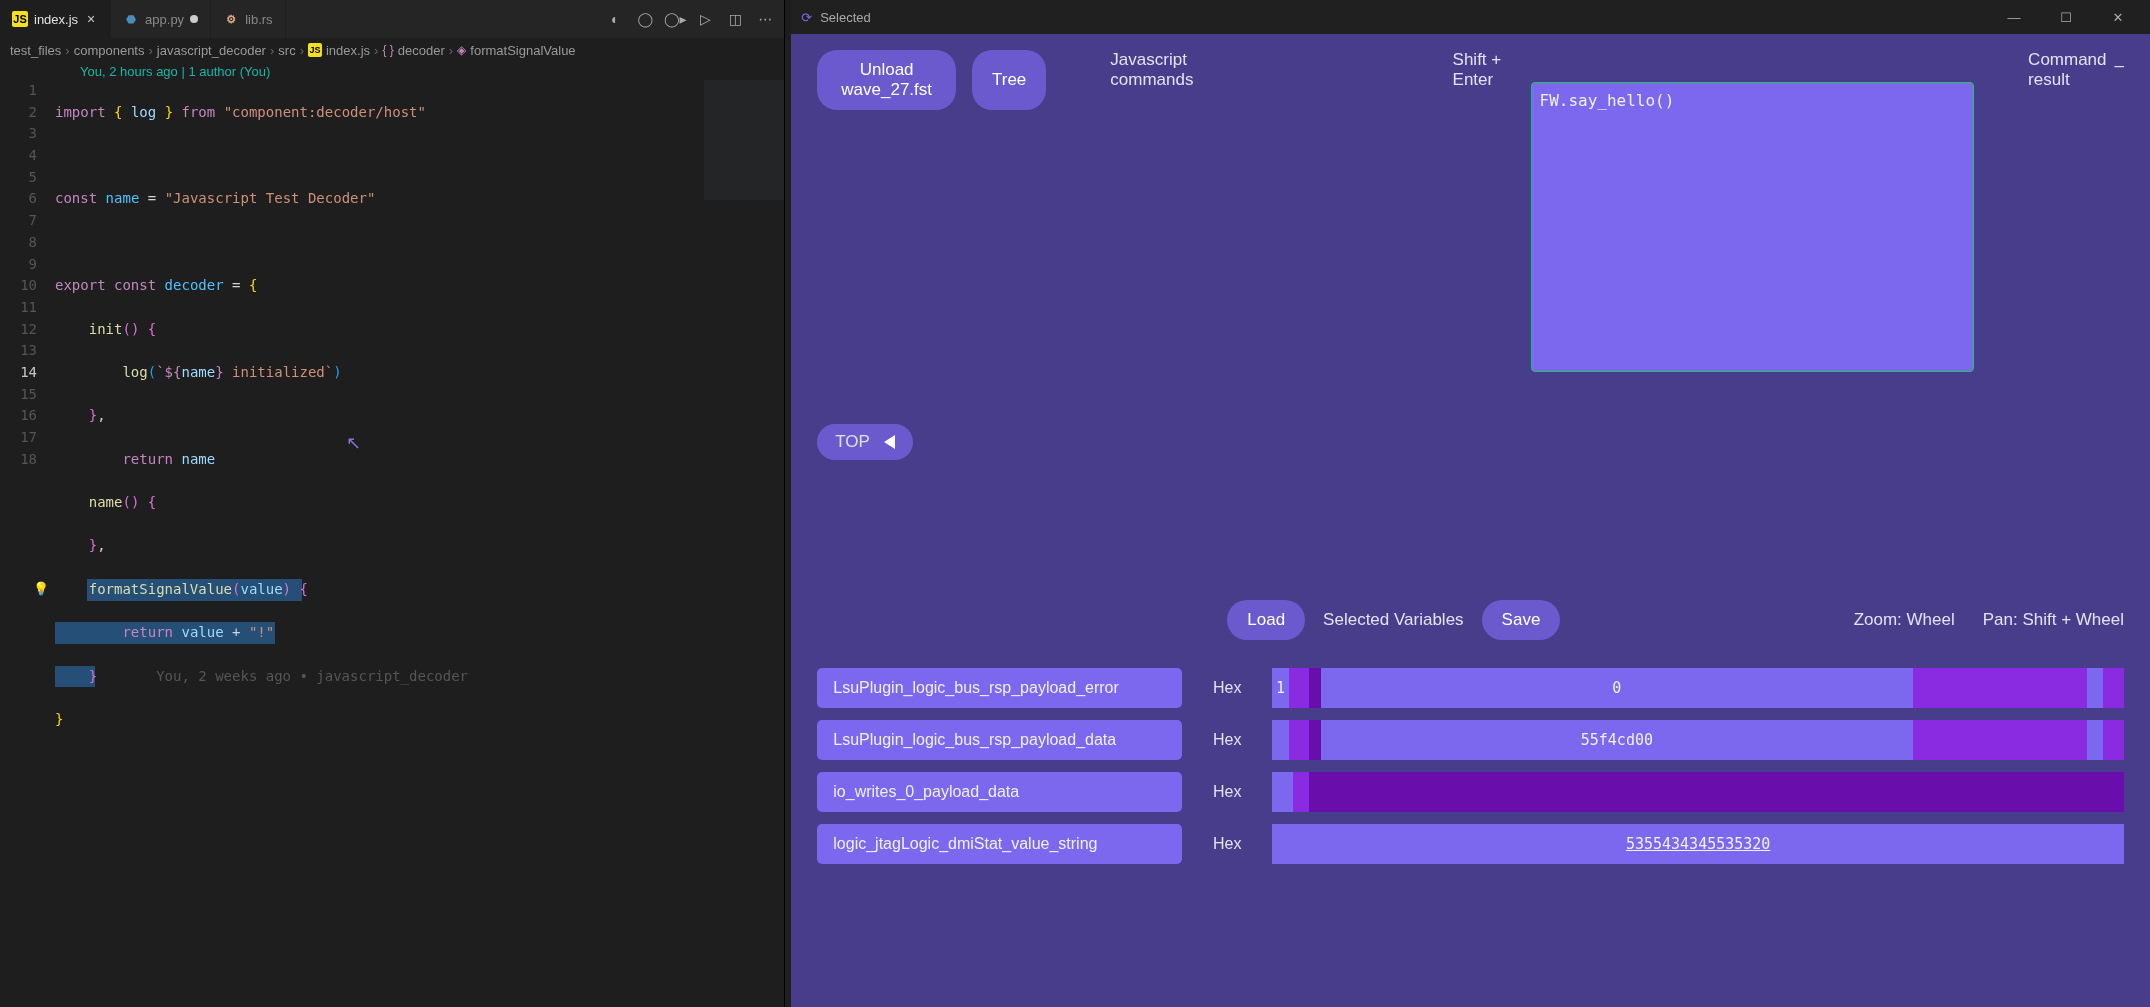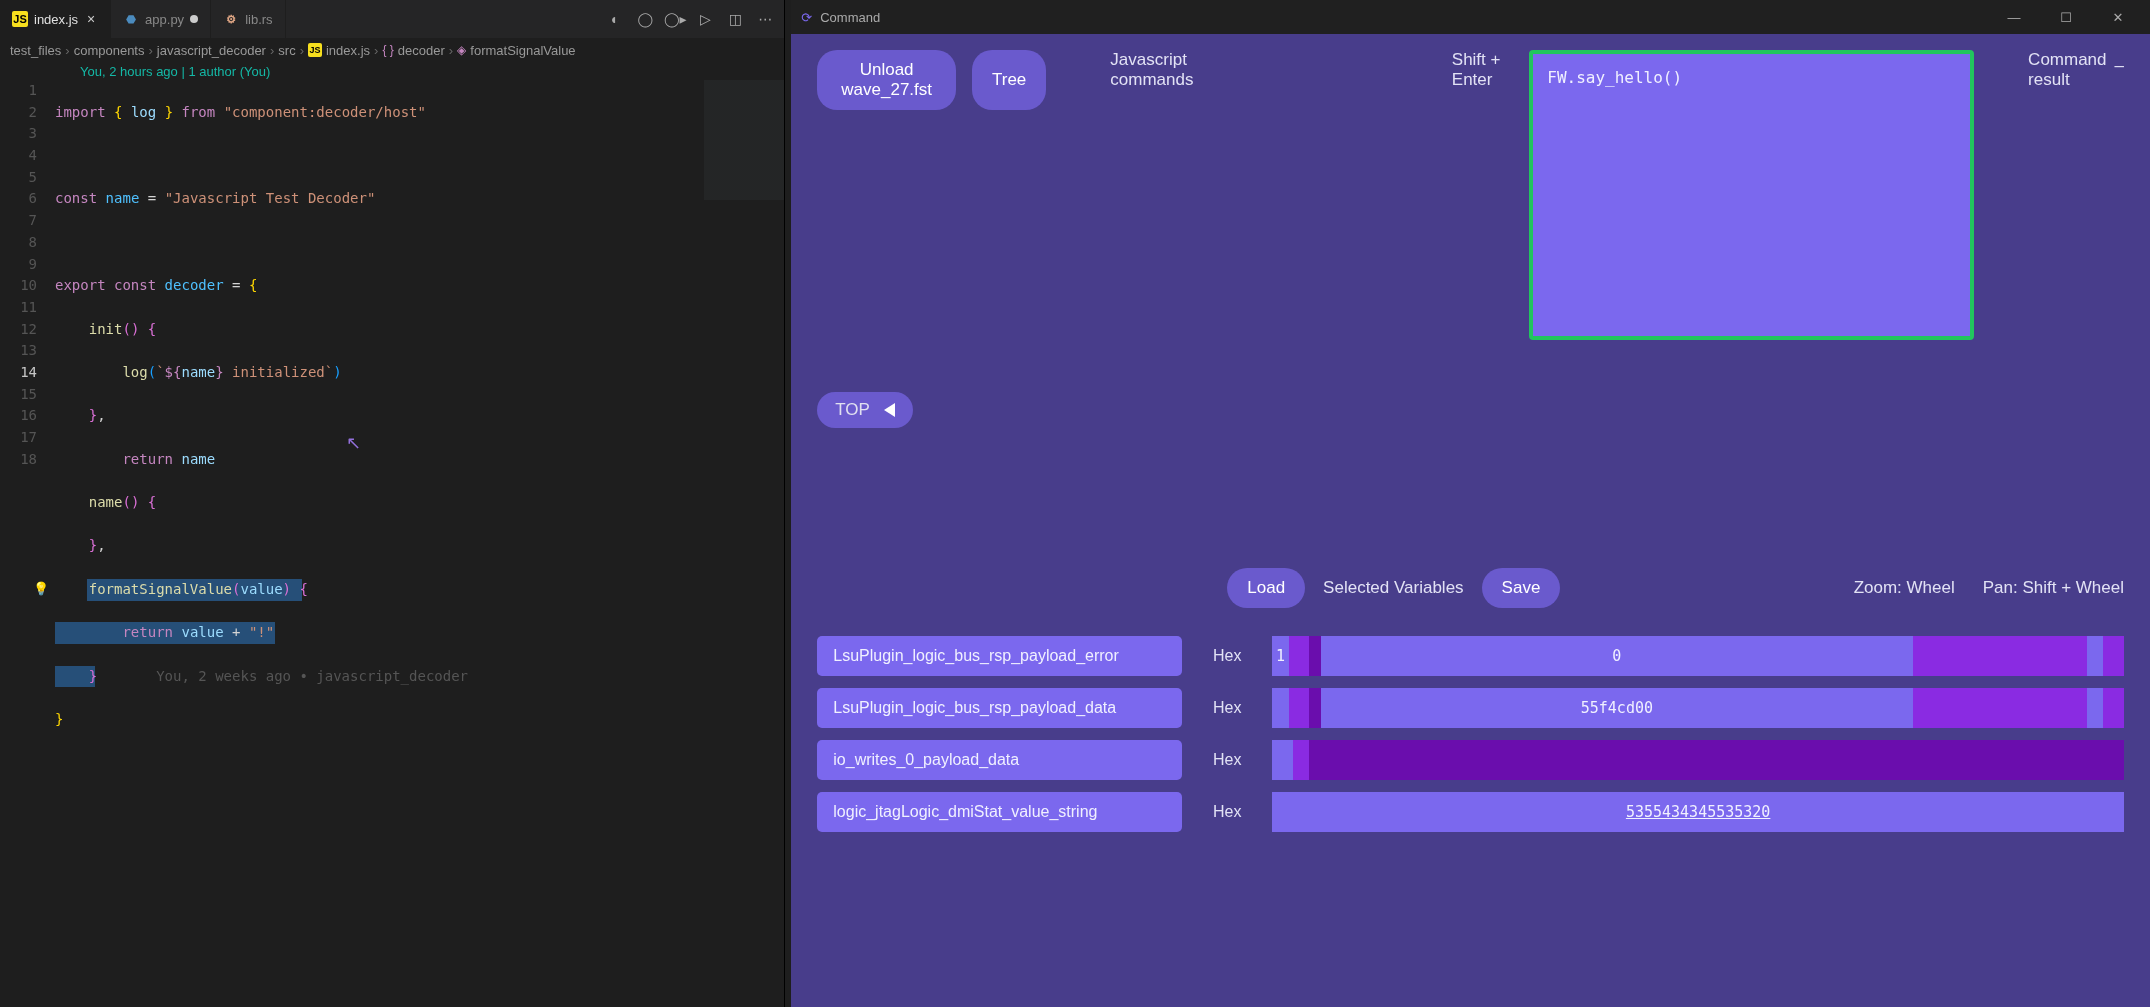--- a/index.html
+++ b/index.html
@@ -184,27 +184,28 @@
     gap:8px;
   }
   .fw-label {
     font-size:17px;
     color:#e2e2f5;
   }
   .fw-textarea {
     width:512px;
     height:290px;
     background:#7b68ee;
-    border:4px solid #22c55e;
+    border:1px solid #22c55e;
     border-radius:4px;
     color:#f0f0ff;
     font-family: monospace;
     font-size:16px;
-    padding:14px;
+    padding:8px;
     resize:none;
+    margin-top:32px;
   }
   .fw-hint {
     font-size:17px;
     color:#e2e2f5;
   }
   .fw-result {
     font-size:17px;
     color:#e2e2f5;
     padding-top:6px;
   }
@@ -386,21 +387,21 @@
 <div class="row"></div>
 <div class="row"></div>
       </div>
     </div>
   </div>
 
   <div class="fastwave-pane">
 
     <div class="fw-titlebar">
       <span style="color:#7b68ee">⟳</span>
-      <span>Command</span>
+      <span>Selected</span>
       <span class="spacer"></span>
       <span class="win-btn">―</span>
       <span class="win-btn">☐</span>
       <span class="win-btn">✕</span>
     </div>
 
     <div class="fw-body">
 
       <div class="fw-toprow">
         <div style="display:flex;gap:16px">

